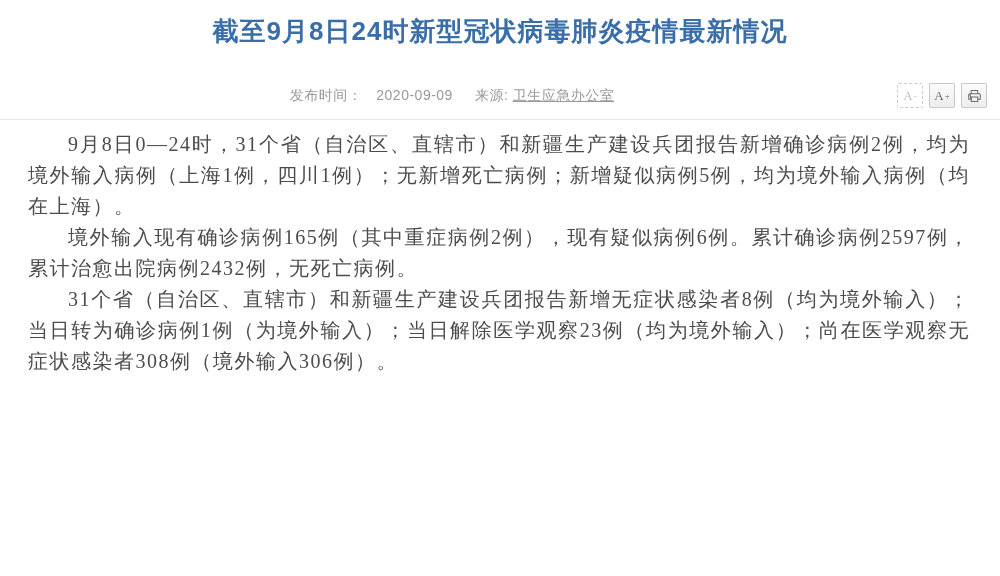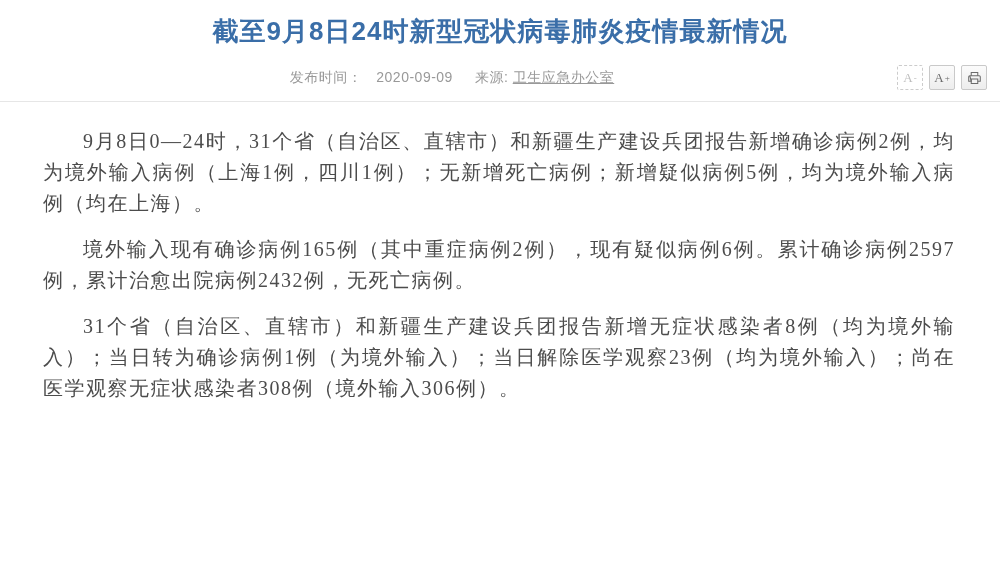--- a/index.html
+++ b/index.html
@@ -20,21 +20,21 @@
     text-align: center;
     font-size: 26px;
     line-height: 34px;
     font-weight: bold;
     color: #3a6ea8;
     font-family: "Liberation Sans", "DejaVu Sans", sans-serif;
     letter-spacing: 1px;
   }
   .meta-row {
     position: relative;
-    margin-top: 17px;
+    margin-top: 35px;
     height: 25px;
   }
   .meta-center {
     text-align: center;
     padding-right: 96px; 
     font-size: 14px;
     color: #999999;
     line-height: 25px;
     letter-spacing: 0.5px;
   }
@@ -83,21 +83,21 @@
   .article-body {
     padding: 9px 30px 0 28px;
     font-family: "Liberation Serif", "DejaVu Serif", serif;
     font-size: 20px;
     line-height: 31px;
     letter-spacing: 1.5px;
     color: #4c4c4c;
     text-align: justify;
   }
   .article-body p {
-    margin: 15px;
+    margin: 0;
     text-indent: 2em;
   }
 </style>
 </head>
 <body>
 
 <div class="page">
 
   <div class="article-header">
     <h1 class="page-title">截至9月8日24时新型冠状病毒肺炎疫情最新情况</h1>

